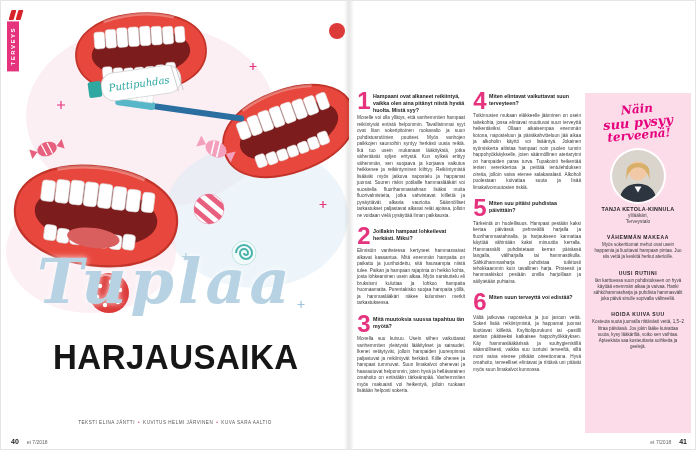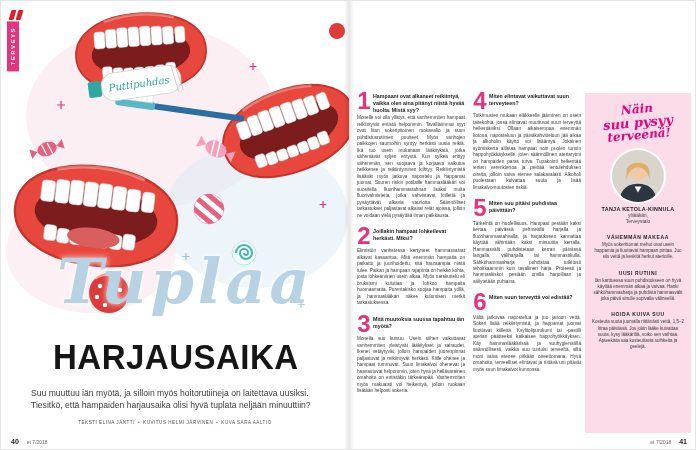--- a/index.html
+++ b/index.html
@@ -22,21 +22,21 @@
     display:inline-block; width:5px; height:10px; background:#d8232a;
     transform:skewX(-16deg); margin-right:2px; border-radius:1px;
   }
   .section-tab {
     position:absolute; left:6px; top:20px; background:#e5337e; color:#fff;
     writing-mode:vertical-rl; transform:rotate(180deg);
     font-size:6px; font-weight:700; letter-spacing:1.5px; padding:6px 3px;
   }
   .illu { position:absolute; left:0; top:0; }
   .title-script {
-    position:absolute; left:56px; top:252px; font-family:"DejaVu Serif", serif;
+    position:absolute; left:36px; top:252px; font-family:"DejaVu Serif", serif;
     font-style:italic; font-weight:700; font-size:62px; letter-spacing:4px;
     color:#b7d3e3; line-height:0.95; text-shadow:0 0 6px rgba(255,255,255,0.85);
   }
   .title-main {
     position:absolute; left:52px; top:336px; font-size:33px; font-weight:900;
     letter-spacing:0.5px; color:#161616; transform:scaleY(1.06);
     transform-origin:left top;
   }
   .intro {
     position:absolute; left:30px; top:386px; width:302px;
@@ -207,21 +207,20 @@
       </g>
       <g stroke="#9cc4dd" stroke-width="1.2">
         <path d="M185,252 v7 M181.5,255.5 h7"></path>
         <path d="M300,300 v7 M296.5,303.5 h7"></path>
       </g>
     </svg>
 
     <div class="title-script">Tuplaa</div>
     <div class="title-main">HARJAUSAIKA</div>
 
-    <div class="intro">Suu muuttuu iän myötä, ja silloin myös hoitorutiineja on laitettava uusiksi. Tiesitkö, että hampaiden harjausaika olisi hyvä tuplata neljään minuuttiin?</div>
 
     <div class="credits">
       <span>TEKSTI ELINA JÄNTTI</span><span class="sep">•</span><span>KUVITUS HELMI JÄRVINEN</span><span class="sep">•</span><span>KUVA SARA AALTIO</span>
     </div>
 
     <div class="footer-left">
       <span class="pg">40</span>
       <span>et 7/2018</span>
     </div>
   </div>

